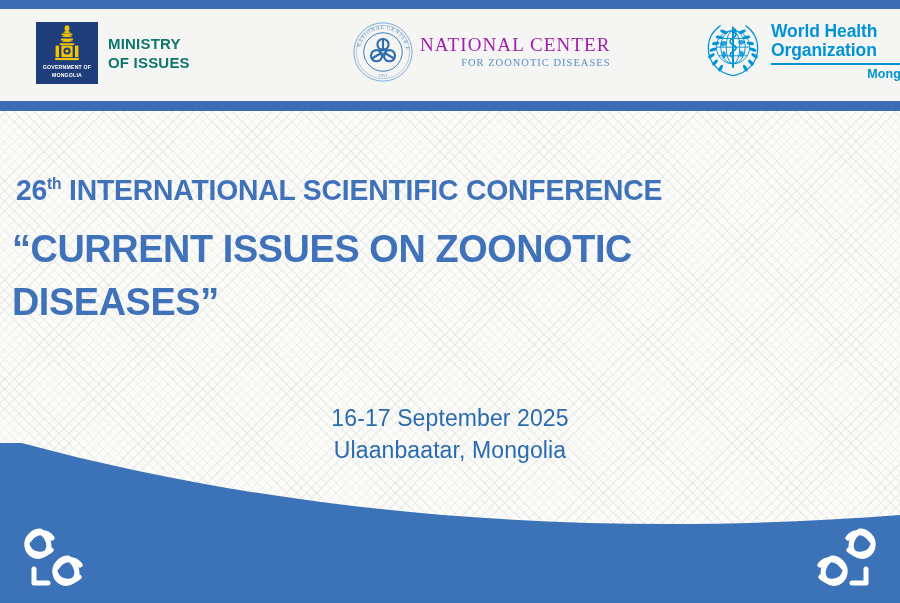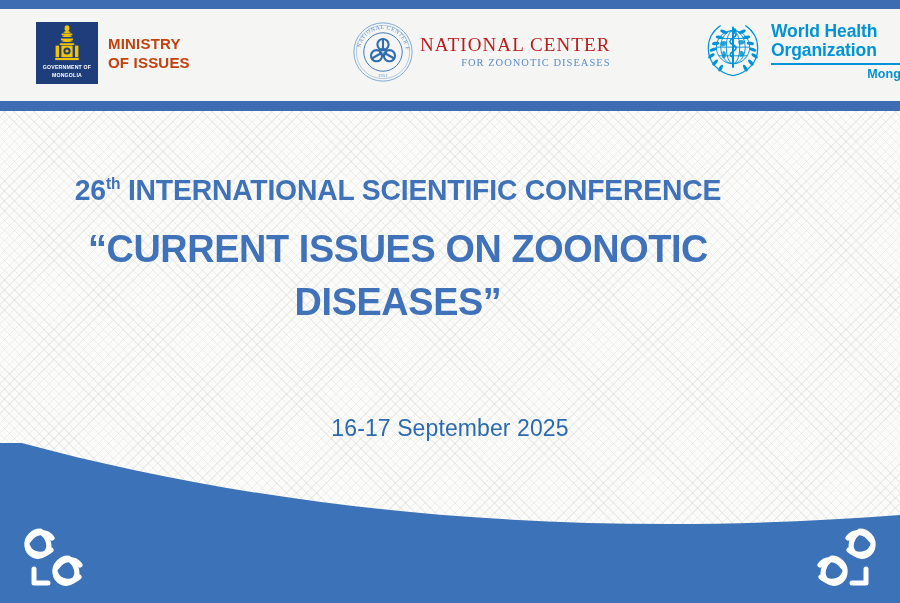--- a/index.html
+++ b/index.html
@@ -84,21 +84,21 @@
     font-size: 5.2px;
     font-weight: bold;
     color: #ffffff;
     letter-spacing: 0.2px;
     text-align: center;
     line-height: 7px;
     margin-top: 1px;
   }
   .moh-label {
     margin-left: 10px;
-    color: #c2410c;
+    color: #0f766e;
     font-size: 15px;
     font-weight: bold;
     line-height: 19px;
     letter-spacing: 0.2px;
   }
 
   .logo-ncz {
     position: absolute;
     left: 352px; top: 21px;
     display: flex;
@@ -106,21 +106,21 @@
   }
   .ncz-text {
     margin-left: 6px;
     color: #2a6bb0;
     font-family: "Liberation Serif", serif;
   }
   .ncz-line1 {
     font-size: 19px;
     letter-spacing: 1.1px;
     line-height: 22px;
-    color: #b91c1c;
+    color: #a21caf;
   }
   .ncz-line2 {
     font-size: 10.5px;
     letter-spacing: 1.0px;
     line-height: 14px;
     color: #5b8cc4;
     text-align: right;
   }
 
   .logo-who {
@@ -154,21 +154,20 @@
     width: 152px;
     letter-spacing: 0.1px;
   }
 
   
   .title-block {
     position: absolute;
     left: 0;
     top: 170px;
     width: 796px;
-    text-align: center;
   }
   .title-line1 {
     color: #3f72b8;
     font-size: 29.5px;
     font-weight: bold;
     letter-spacing: -0.2px;
     line-height: 40px;
     transform: scaleX(0.96);
   }
   .title-line1 sup {
@@ -182,21 +181,21 @@
     font-weight: bold;
     line-height: 53px;
     letter-spacing: -0.4px;
     margin-top: 12px;
     transform: scaleX(0.97);
   }
 
   .meta-block {
     position: absolute;
     left: 0;
-    top: 412px;
+    top: 402px;
     width: 900px;
     text-align: center;
   }
   .meta-line {
     color: #2a6bb0;
     font-size: 23px;
     line-height: 32px;
     letter-spacing: 0.1px;
   }
 
@@ -350,20 +349,21 @@
   <div class="title-block">
     <div class="title-line1"><span>26</span><sup>th</sup><span> INTERNATIONAL SCIENTIFIC CONFERENCE</span></div>
     <div class="title-main">
       <div>“CURRENT ISSUES ON ZOONOTIC</div>
       <div>DISEASES”</div>
     </div>
   </div>
 
   <div class="meta-block">
     <div class="meta-line">16-17 September 2025</div>
+    <div class="meta-line">Ulaanbaatar, Mongolia</div>
   </div>
 
   <svg class="wave" viewBox="0 0 900 160" preserveAspectRatio="none">
     <path d="M0 0 C260 72, 560 104, 900 78 L900 160 L0 160 Z" fill="#e3e2dc"></path>
     <path d="M0 -6 C255 66, 560 98, 900 72 L900 160 L0 160 Z" fill="#3b72b8"></path>
   </svg>
 
   <svg class="ornament-left" width="86" height="70" viewBox="0 0 86 70">
     <g fill="none" stroke="#ffffff" stroke-width="5.2" stroke-linecap="round" stroke-linejoin="round">
 

